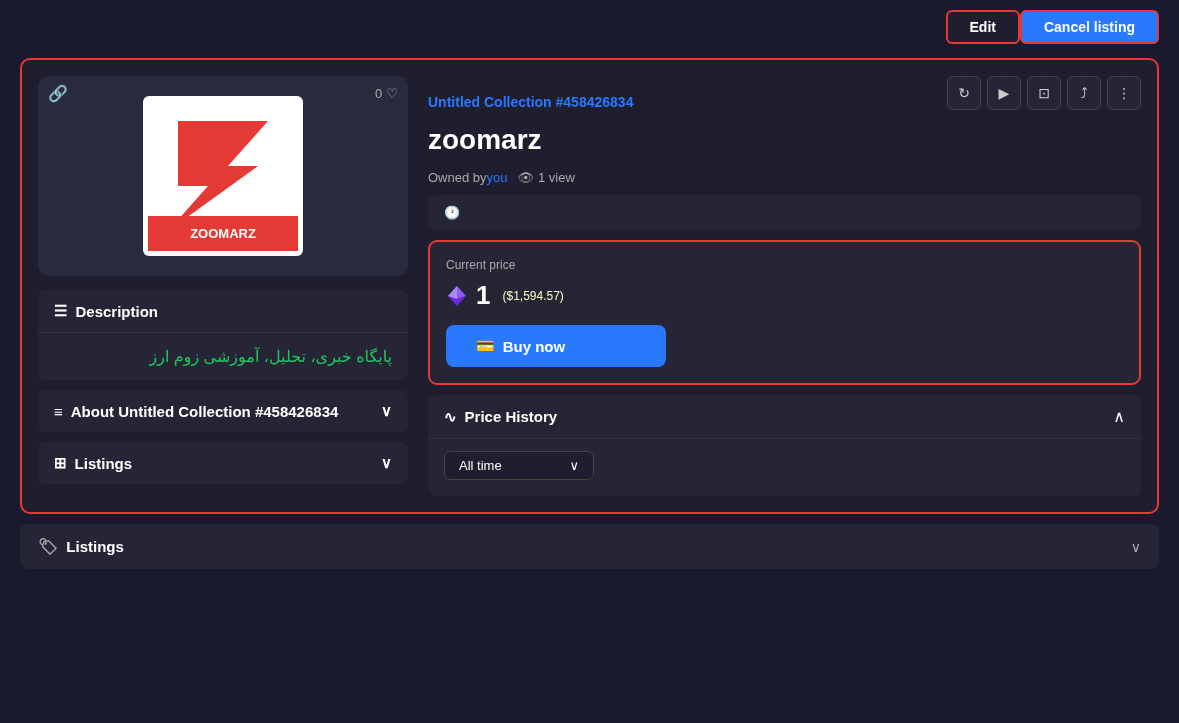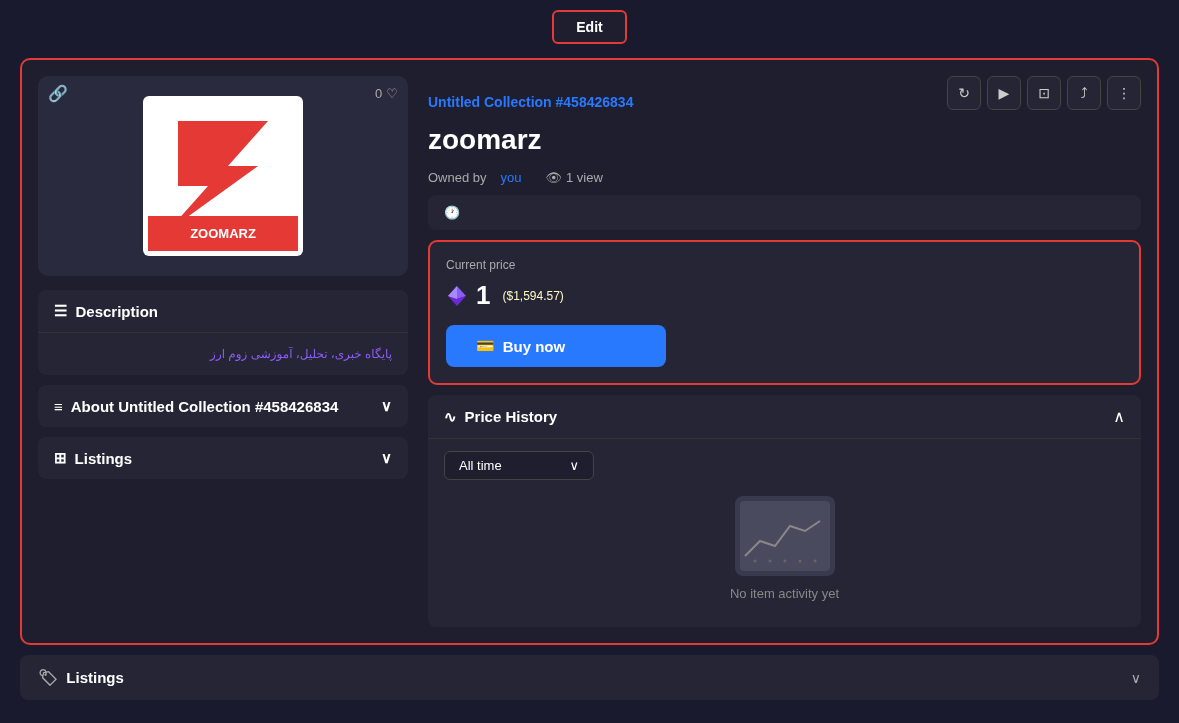--- a/index.html
+++ b/index.html
@@ -13,21 +13,20 @@
       overflow-x: hidden;
     }
 
     
     .top-bar {
       display: flex;
       justify-content: flex-end;
       align-items: center;
       padding: 10px 20px;
       background: #1a1a2e;
-      flex-direction: column;
     }
 
     .btn-edit {
       background: #1e1e2e;
       color: #fff;
       border: 2px solid #e53935;
       padding: 7px 22px;
       border-radius: 6px;
       cursor: pointer;
       font-size: 14px;
@@ -157,22 +156,22 @@
     .by-text {
       color: #aaa;
       font-size: 13px;
     }
 
     .by-you {
       color: #2979ff;
     }
 
     .desc-text {
-      font-size: 12px;
-      color: #8b5cf6;
+      font-size: 16px;
+      color: #22c55e;
       margin-top: 4px;
       direction: rtl;
     }
 
     
     .right-col {
       flex: 1;
       display: flex;
       flex-direction: column;
       gap: 10px;
@@ -213,21 +212,21 @@
     .nft-title {
       font-size: 28px;
       font-weight: 700;
       color: #fff;
       margin: 4px 0;
     }
 
     .owned-row {
       display: flex;
       align-items: center;
-      gap: 14px;
+      gap: 0;
       font-size: 13px;
       color: #aaa;
     }
 
     .owned-you {
       color: #2979ff;
     }
 
     .views-badge {
       display: flex;
@@ -399,20 +398,21 @@
     .chevron-icon {
       font-size: 14px;
       color: #aaa;
     }
   </style>
 </head>
 <body>
 
 <div class="top-bar">
   <button class="btn-edit">Edit</button>
+  <button class="btn-cancel-listing">Cancel listing</button>
 </div>
 
 <div class="main-card">
   <div class="card-inner">
 
     <div class="left-col">
       <div class="nft-image-area">
         <div class="nft-top-bar">
           <span class="link-icon">🔗</span>
           <div class="heart-area">
@@ -518,36 +518,20 @@
             <span>∿</span>
             <span>Price History</span>
           </div>
           <span>∧</span>
         </div>
         <div class="section-content">
           <div class="time-select">
             <span>All time</span>
             <span>∨</span>
           </div>
-          <div class="no-activity-area">
-            <div class="chart-placeholder">
-
-              <svg width="90" height="70" viewBox="0 0 90 70" xmlns="http://www.w3.org/2000/svg">
-                <rect width="90" height="70" fill="#4a4a5e" rx="4"></rect>
-                <polyline points="5,55 20,40 35,45 50,25 65,30 80,20" fill="none" stroke="#888" stroke-width="2"></polyline>
-
-                <circle cx="15" cy="60" r="1.5" fill="#666"></circle>
-                <circle cx="30" cy="60" r="1.5" fill="#666"></circle>
-                <circle cx="45" cy="60" r="1.5" fill="#666"></circle>
-                <circle cx="60" cy="60" r="1.5" fill="#666"></circle>
-                <circle cx="75" cy="60" r="1.5" fill="#666"></circle>
-              </svg>
-            </div>
-            <span class="no-activity-text">No item activity yet</span>
-          </div>
         </div>
       </div>
 
     </div>
   </div>
 </div>
 
 <div class="listings-bar">
   <div class="listings-left">
     <span class="tag-icon">🏷</span>

